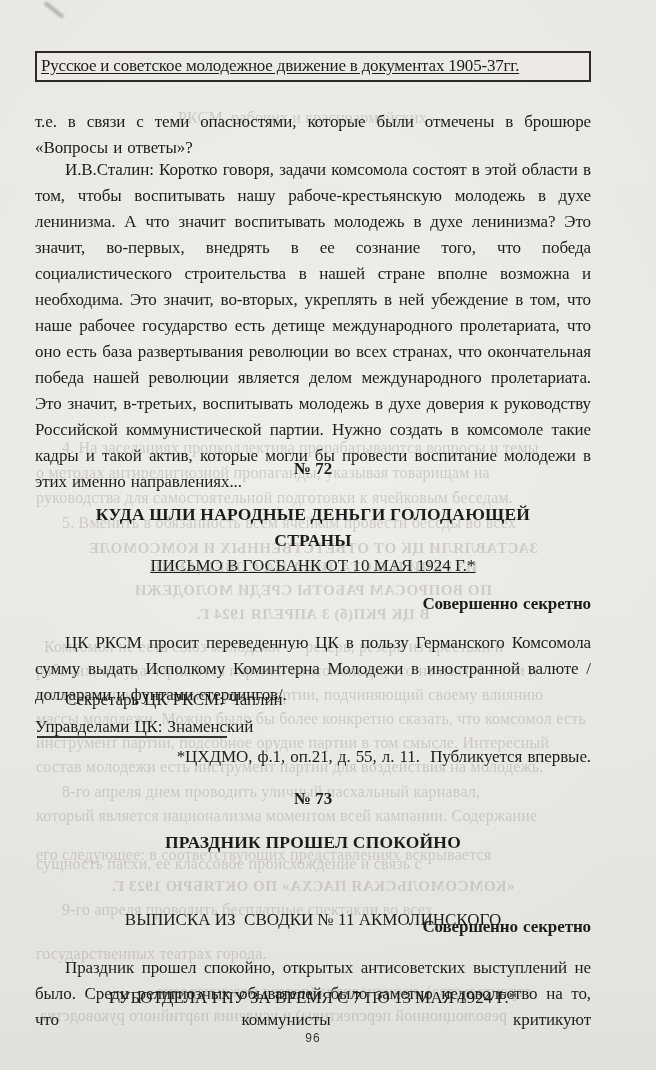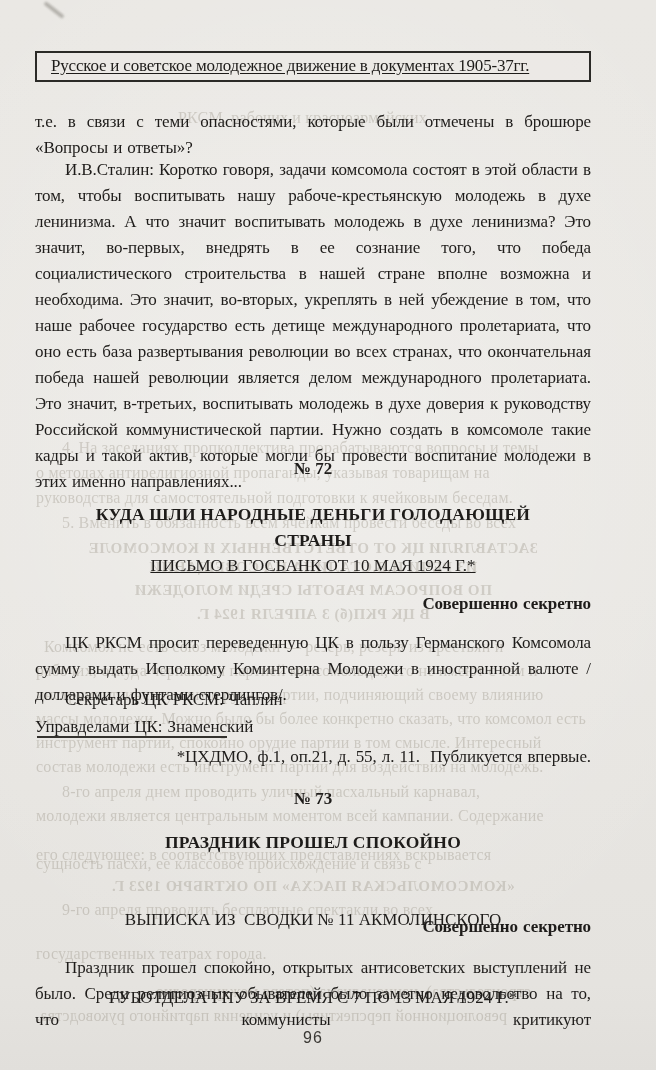--- a/index.html
+++ b/index.html
@@ -44,21 +44,21 @@
   .ghost.center.mirror { transform: scaleX(-1); }
   
   .abs { position: absolute; left: 35px; width: 556px; z-index: 2; }
   .txt {
     font-size: 17px; line-height: 26px;
     letter-spacing: -0.1px; word-spacing: 1px;
   }
   .running-head {
     top: 51px;
     border: 2px solid #2b2a27;
-    padding: 1px 6px 3px 14px;
+    padding: 1px 6px 3px 4px;
     box-sizing: border-box;
     font-size: 17px; line-height: 23px;
     letter-spacing: -0.2px;
     background: rgba(236,234,230,0.6);
   }
   .running-head span { text-decoration: underline; text-underline-offset: 2px; }
   .just { text-align: justify; }
   .ind { text-indent: 30px; }
   .p-intro1 { top: 92px; }
   .p-intro2 { top: 140px; }
@@ -82,21 +82,21 @@
   .fn-rule {
     top: 736px; left: 37px;
     width: 190px; height: 0;
     border: none; border-top: 2px solid #34322e;
     margin: 0; z-index: 2; position: absolute;
   }
   .footnote { top: 744px; white-space: pre-wrap; text-align: right; }
   .page-num {
     top: 1026px; text-align: center;
     font-family: "Liberation Sans", "DejaVu Sans", sans-serif;
-    font-size: 16px; line-height: 24px; color: #3a3834;
+    font-size: 12px; line-height: 24px; color: #3a3834;
     letter-spacing: 1px;
   }
 </style>
 </head>
 <body>
 
 <div class="page">
 
   <div class="smudge"></div>
 
@@ -107,24 +107,24 @@
       <div class="ghost" style="left: 36px; top: 488px;">руководства для самостоятельной подготовки к ячейковым беседам.</div>
       <div class="ghost" style="left: 62px; top: 513px;">5. Вменить в обязанность всем ячейкам провести беседы во всех</div>
       <div class="ghost caps mirror center" style="top: 538px;">ЗАСТАВЛЯЛИ ЦК ОТ ОТВЕТСТВЕННЫХ И КОМСОМОЛЕ</div>
       <div class="ghost caps mirror center" style="top: 557px;">ИЗ РЕЧИ И.В.СТАЛИНА НА СОВЕЩАНИИ</div>
       <div class="ghost caps mirror center" style="top: 580px;">ПО ВОПРОСАМ РАБОТЫ СРЕДИ МОЛОДЕЖИ</div>
       <div class="ghost caps mirror center" style="top: 604px;">В ЦК РКП(б) 3 АПРЕЛЯ 1924 Г.</div>
       <div class="ghost" style="left: 44px; top: 637px; text-align: center;">Комсомол не есть союз молодежи — резерв, резерв из крестьян и</div>
       <div class="ghost" style="left: 36px; top: 661px;">рабочих, откуда черпаются партией комсомольцы, его не имеют с тем и</div>
       <div class="ghost" style="left: 36px; top: 685px;">инструмент, инструмент в руках партии, подчиняющий своему влиянию</div>
       <div class="ghost" style="left: 36px; top: 709px;">массы молодежи. Можно было бы более конкретно сказать, что комсомол есть</div>
-      <div class="ghost" style="left: 36px; top: 733px;">инструмент партии, спокойно орудие партии в том смысле. Интересный</div>
+      <div class="ghost" style="left: 36px; top: 733px;">инструмент партии, подсобное орудие партии в том смысле. Интересный</div>
       <div class="ghost" style="left: 36px; top: 757px;">состав молодежи есть инструмент партии для воздействия на молодежь.</div>
       <div class="ghost" style="left: 62px; top: 782px;">8-го апреля днем проводить уличный пасхальный карнавал,</div>
-      <div class="ghost" style="left: 36px; top: 806px;">молодежи является центральным моментом всей кампании. Содержание</div>
+      <div class="ghost" style="left: 36px; top: 806px;">который является национализма моментом всей кампании. Содержание</div>
       <div class="ghost" style="left: 36px; top: 830px; margin-top: 15px;">его следующее: в соответствующих представлениях вскрывается</div>
       <div class="ghost" style="left: 36px; top: 854px;">сущность пасхи, ее классовое происхождение и связь с</div>
       <div class="ghost caps mirror center" style="top: 876px;">«КОМСОМОЛЬСКАЯ ПАСХА» ПО ОКТЯБРЮ 1923 Г.</div>
       <div class="ghost" style="left: 62px; top: 900px;">9-го апреля проводить бесплатные спектакли во всех</div>
       <div class="ghost" style="left: 36px; top: 924px; margin-top: 20px;">государственных театрах города.</div>
       <div class="ghost mirror" style="left: 150px; top: 982px;">строительства), национализма (потеря международно-</div>
       <div class="ghost mirror" style="left: 36px; top: 1006px;">революционной перспективы) и усиления партийного руководства,</div>
     </div>
 
   <div class="abs running-head">

